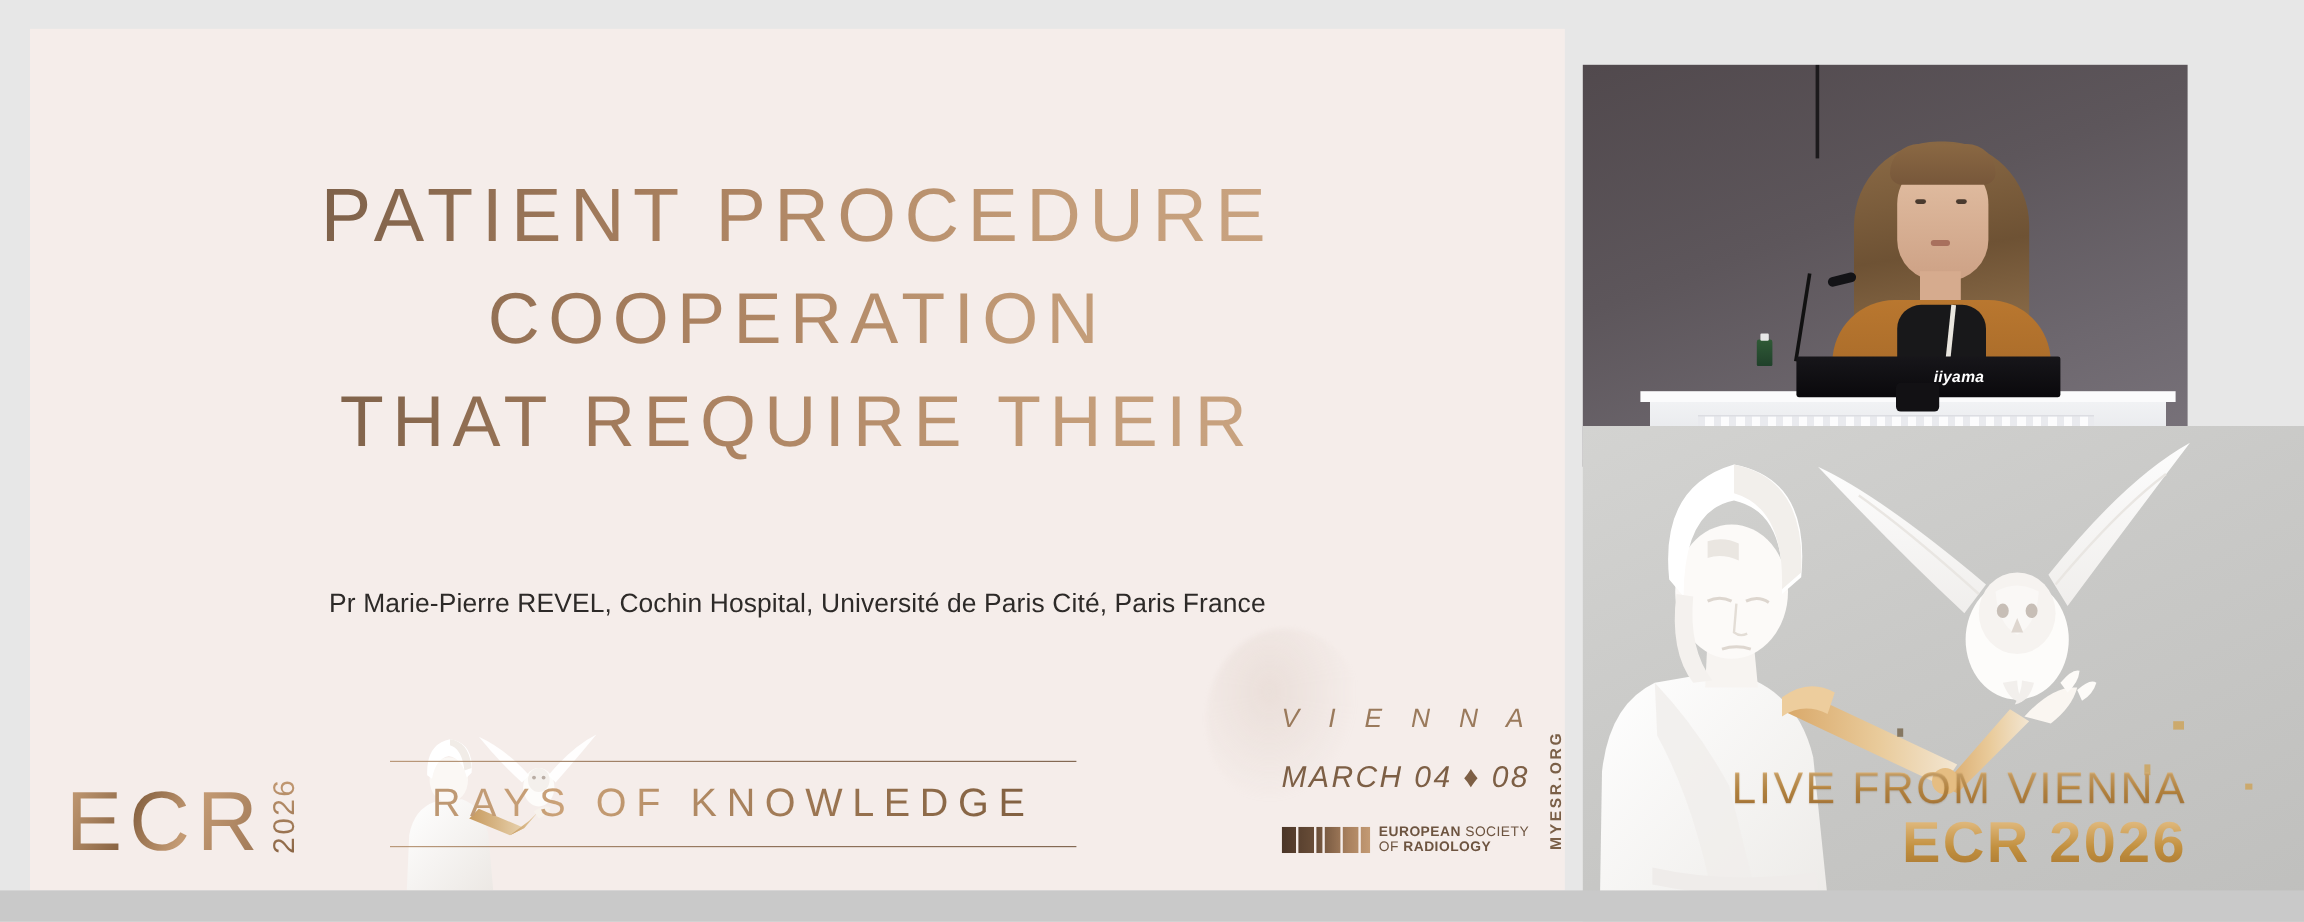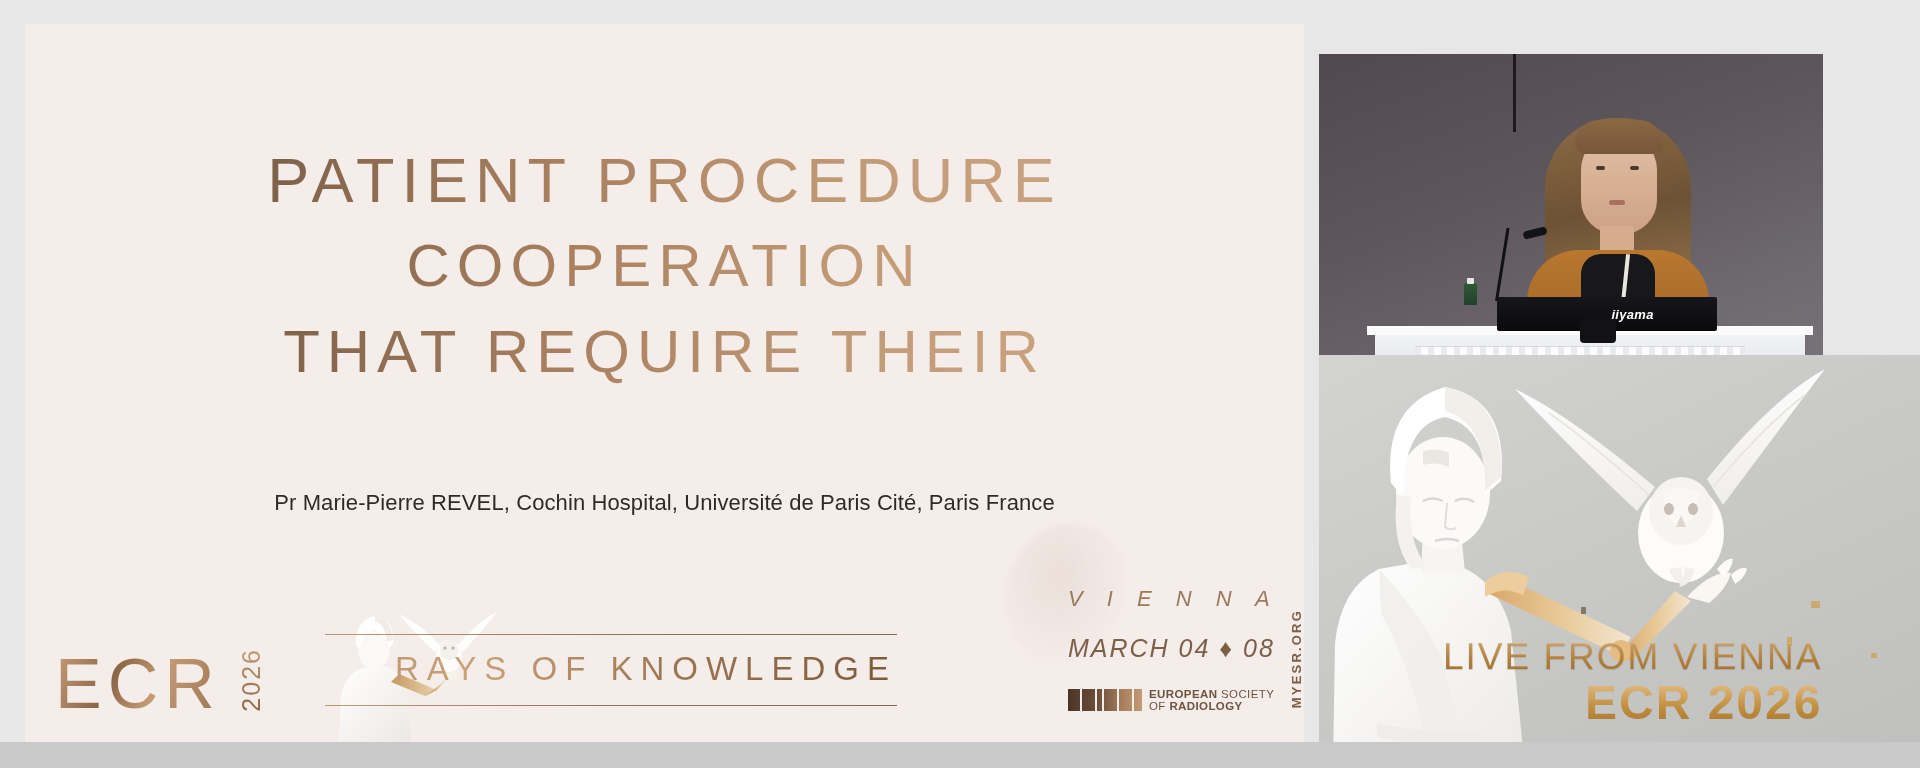--- a/index.html
+++ b/index.html
@@ -62,21 +62,21 @@
   }
 
   
   .slide-footer{
     position:absolute; left:0; right:0; bottom:0; height:160px;
   }
 
   
   .ecr-logo{
     position:absolute; left:30px; bottom:24px;
-    display:flex; align-items:flex-end; gap:18px;
+    display:flex; align-items:flex-end; gap:4px;
   }
   .ecr-word{
     font-size:70px; font-weight:300; letter-spacing:6px; line-height:.96;
     background:linear-gradient(115deg,#c79f78,#8a6544 35%,#c49b74 60%,#9b7453);
     -webkit-background-clip:text; background-clip:text;
     color:transparent; -webkit-text-fill-color:transparent;
   }
   .ecr-year{
     writing-mode:vertical-rl; transform:rotate(180deg);
     font-size:25px; font-weight:400; letter-spacing:2px;
@@ -93,21 +93,21 @@
   }
   .tagline-rule{
     position:absolute; left:0; right:0; height:1px;
     background:linear-gradient(90deg,#b08a66,#7d5c41 55%,#6f5138);
     opacity:.85;
   }
   .tagline-rule.top{ top:0; }
   .tagline-rule.bot{ bottom:0; }
   .tagline{
     position:absolute; left:0; right:0; top:16px;
-    text-align:right;
+    text-align:center;
     font-size:33px; font-weight:300; letter-spacing:8px; white-space:nowrap;
     background:linear-gradient(90deg,#b89471,#caa177 25%,#9d7753 60%,#7b5b3d);
     -webkit-background-clip:text; background-clip:text;
     color:transparent; -webkit-text-fill-color:transparent;
   }
 
   
   .venue-block{
     position:absolute; left:1043px; bottom:30px; width:200px; text-align:left;
   }

